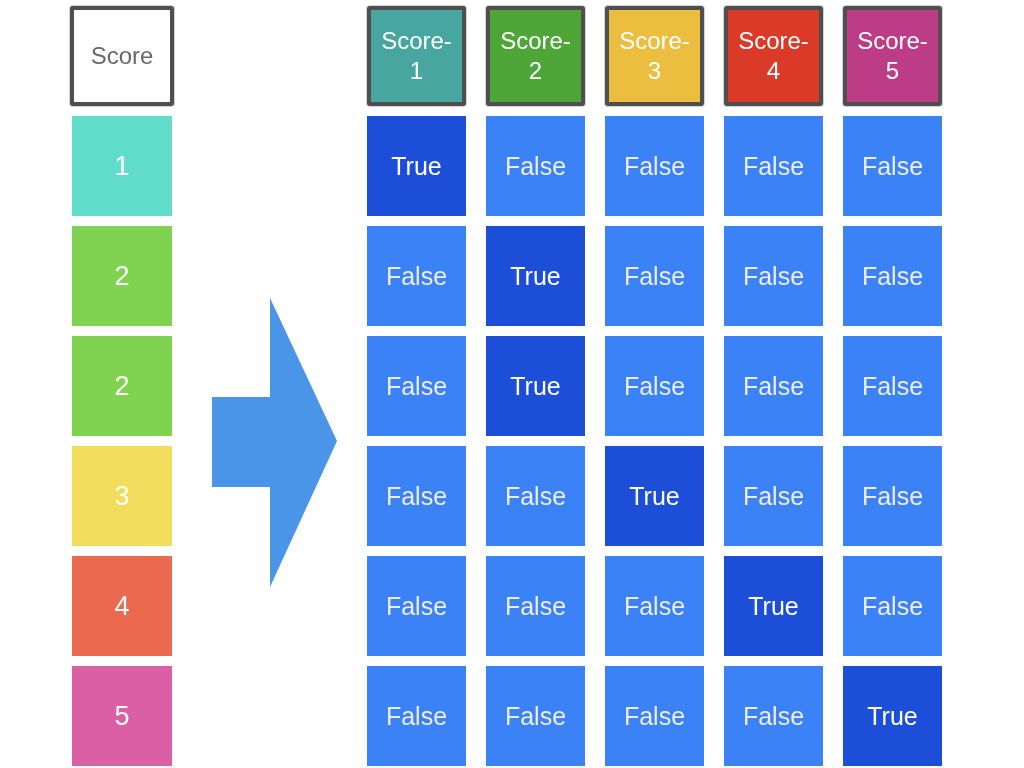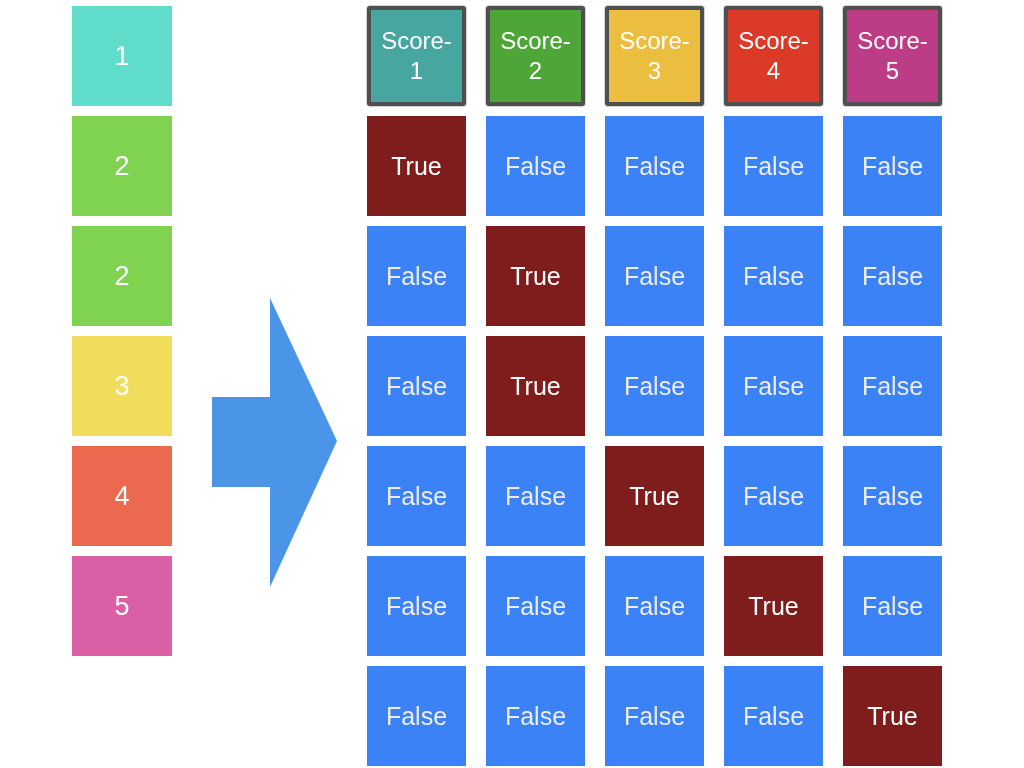--- a/index.html
+++ b/index.html
@@ -36,28 +36,31 @@
     box-sizing:border-box; border:4px solid #4f4f4f; border-radius:3px;
     display:flex; flex-direction:column; align-items:center; justify-content:center;
     color:#ffffff; font-size:24px; line-height:1.25; text-align:center;
     box-shadow:0 0 0 1px rgba(79,79,79,.25);
   }
   .hline { display:block; }
   .cell {
     display:flex; align-items:center; justify-content:center;
     font-size:25px; background:#3b82f6; color:#ededed;
   }
-  .cell.is-true { background:#7f1d1d; color:#ffffff; }
+  .cell.is-true { background:#1d4ed8; color:#ffffff; }
 </style>
 </head>
 <body>
 
 <div class="canvas">
 
   <div class="score-col">
+    <div class="score-header">
+      <span>Score</span>
+    </div>
     <div class="score-box" style="background: rgb(95, 220, 202);">1</div>
     <div class="score-box" style="background: rgb(127, 211, 81);">2</div>
     <div class="score-box" style="background: rgb(127, 211, 81);">2</div>
     <div class="score-box" style="background: rgb(241, 220, 91);">3</div>
     <div class="score-box" style="background: rgb(235, 106, 79);">4</div>
     <div class="score-box" style="background: rgb(219, 95, 164);">5</div>
   </div>
 
   <svg class="arrow" width="130" height="295" viewBox="0 0 130 295" aria-hidden="true">
     <polygon points="2,102 60,102 60,3 127,146 60,292 60,192 2,192" fill="#4a95e8"></polygon>

